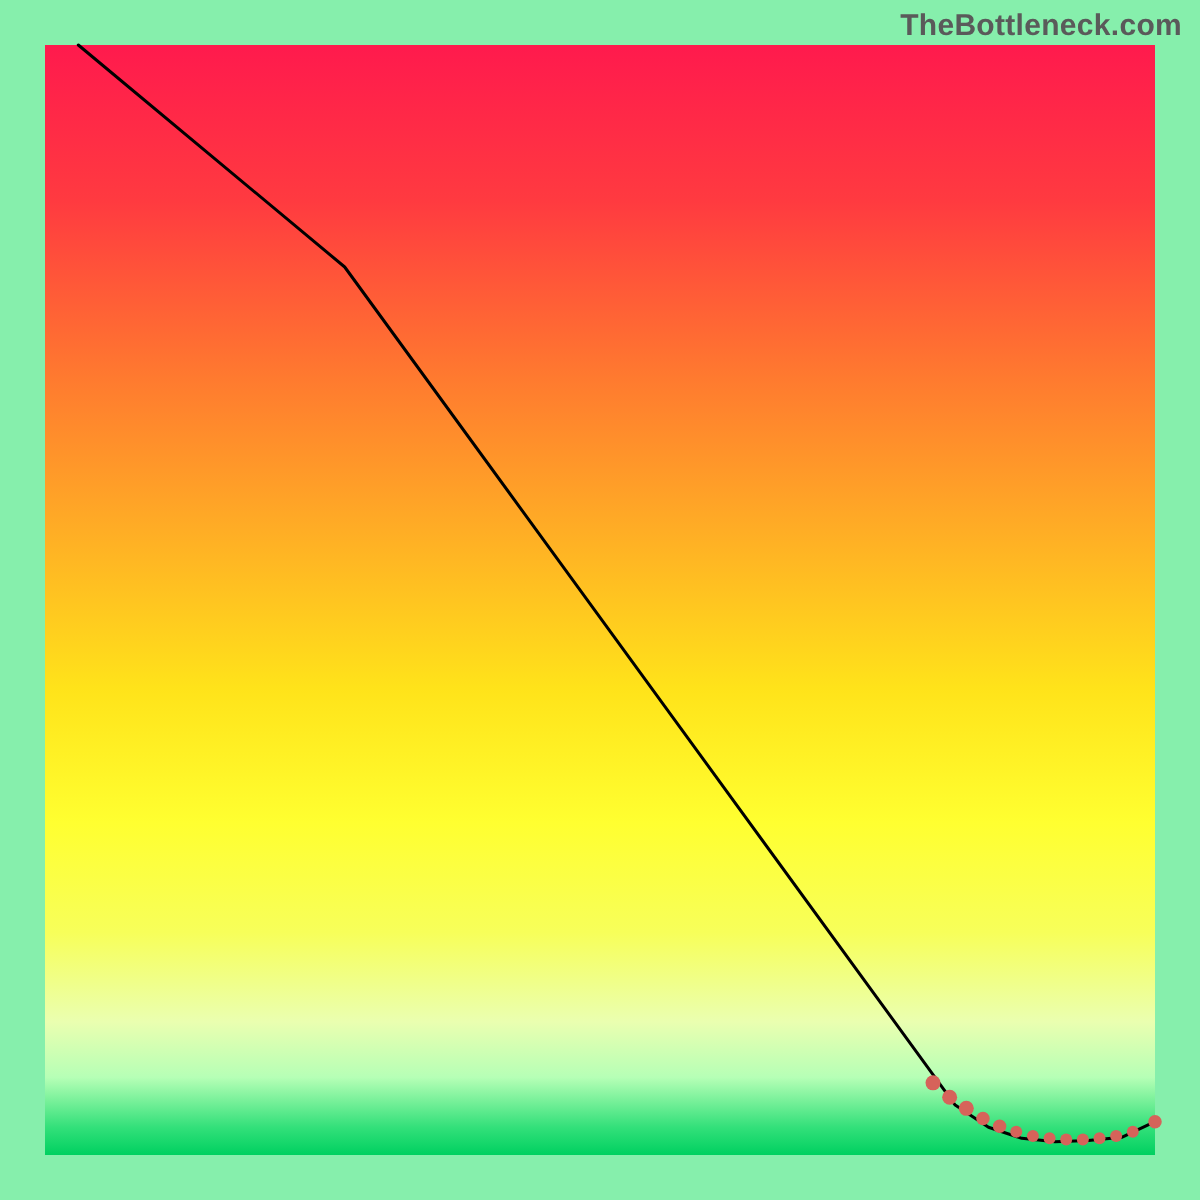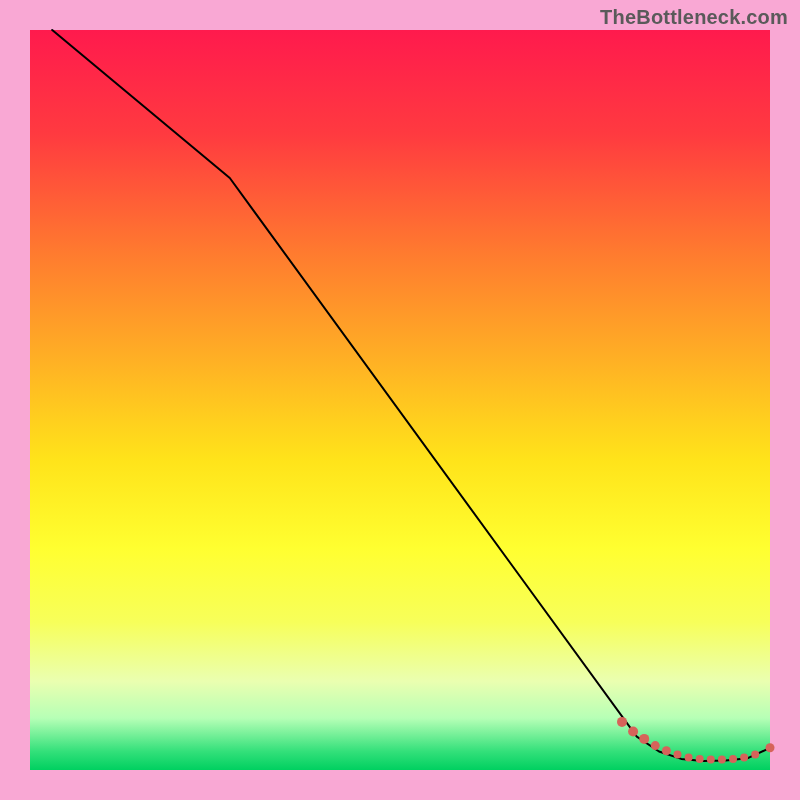--- a/index.html
+++ b/index.html
@@ -1,21 +1,21 @@
 <!DOCTYPE html>
 <html><head>
 <meta charset="utf-8">
 <style>
   * { margin: 0; padding: 0; box-sizing: border-box; }
   html, body { width: 800px; height: 800px; overflow: hidden; background: #000; }
   .stage {
     position: relative;
     width: 800px;
     height: 800px;
-    background: #f9a8d4;
+    background: #86efac;
   }
   .plot {
     position: absolute;
     left: 30px;
     top: 30px;
     width: 740px;
     height: 740px;
     background: linear-gradient(
       to bottom,
       #ff1a4d 0%,

